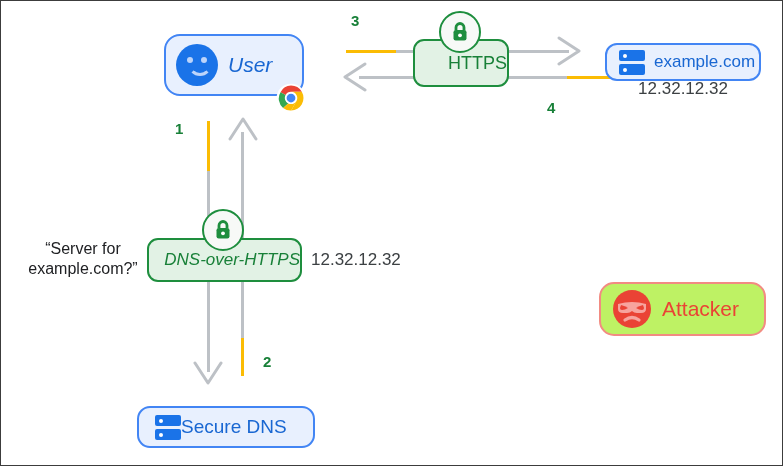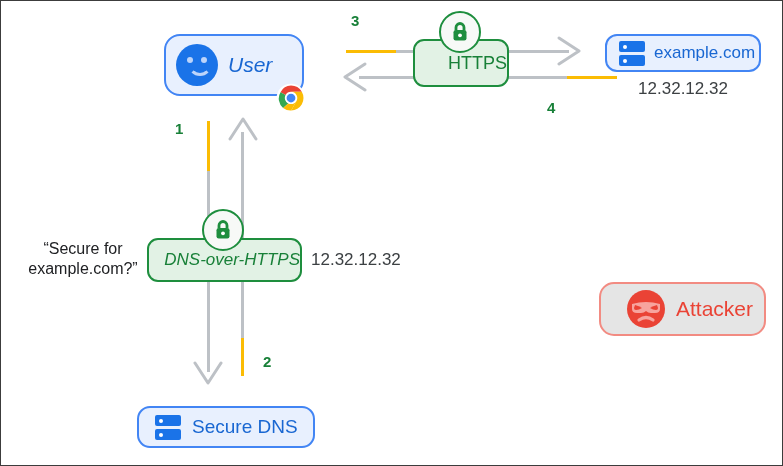--- a/index.html
+++ b/index.html
@@ -83,21 +83,21 @@
     position: absolute;
     left: 275px;
     top: 82px;
     width: 30px;
     height: 30px;
   }
 
   
   #examplecom-node {
     left: 604px;
-    top: 33px;
+    top: 42px;
     width: 156px;
     height: 38px;
     background: #e8f0fe;
     border: 2px solid #4285f4;
     border-radius: 12px;
     padding-left: 12px;
     gap: 9px;
   }
   #examplecom-node .node-label {
     color: #1967d2;
@@ -116,21 +116,20 @@
   
   #securedns-node {
     left: 136px;
     top: 405px;
     width: 178px;
     height: 42px;
     background: #e8f0fe;
     border: 2px solid #4285f4;
     border-radius: 13px;
     padding-left: 16px;
-    gap: 11px;
   }
   #securedns-node .node-label {
     color: #1967d2;
     font-size: 19px;
   }
 
   
   .server-icon {
     flex: none;
     display: flex;
@@ -156,24 +155,24 @@
   }
   .server-icon.big .bar { width: 26px; height: 11px; }
   .server-icon.big .bar::before { left: 4px; top: 4px; width: 4px; height: 4px; }
 
   
   #attacker-node {
     left: 598px;
     top: 281px;
     width: 167px;
     height: 54px;
-    background: #e5e5e5;
+    background: #bef264;
     border: 2px solid #f28b82;
     border-radius: 15px;
-    padding-left: 25px;
+    padding-left: 11px;
     gap: 10px;
   }
   #attacker-node .node-label {
     color: #ea4335;
     font-size: 21px;
   }
   .attacker-face { flex: none; }
 
   
   .enc-box {
@@ -357,21 +356,21 @@
   </div>
   <div id="doh-lock" class="lock-badge">
     <svg width="20" height="22" viewBox="0 0 20 22">
       <path d="M6 9 V6.5 a4 4 0 0 1 8 0 V9" fill="none" stroke="#1e8e3e" stroke-width="2.8"></path>
       <rect x="3.5" y="9" width="13" height="10.5" rx="2.2" fill="#1e8e3e"></rect>
       <circle cx="10" cy="14.3" r="1.9" fill="#ffffff"></circle>
     </svg>
   </div>
   <div id="doh-ip">12.32.12.32</div>
 
-  <div id="query-text" style="white-space: pre-line;">“Secure for
+  <div id="query-text" style="white-space: pre-line;">“Server for
 example.com?”</div>
 
   <div id="step1" class="step-num">1</div>
   <div id="step2" class="step-num">2</div>
   <div id="step3" class="step-num">3</div>
   <div id="step4" class="step-num">4</div>
 
 </div>
 
 </body></html>

